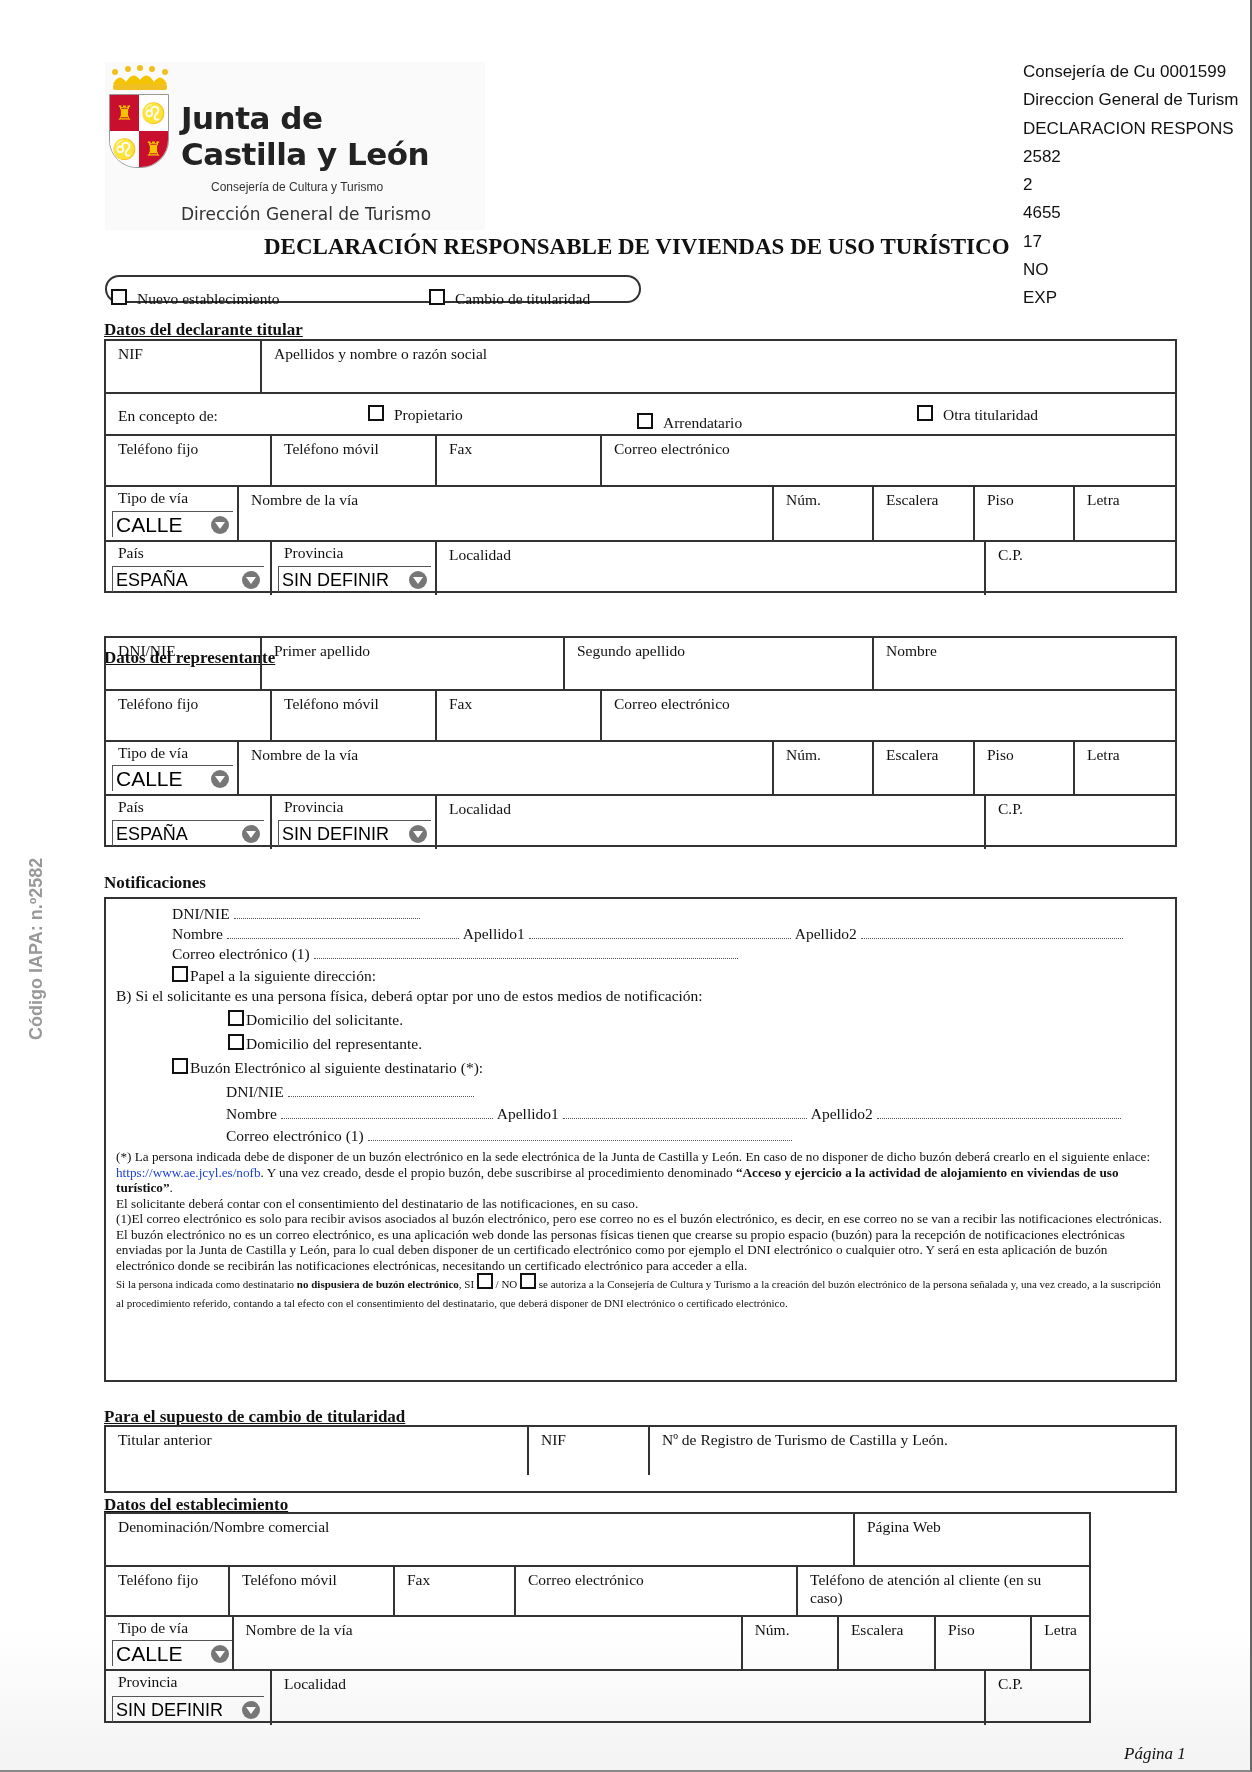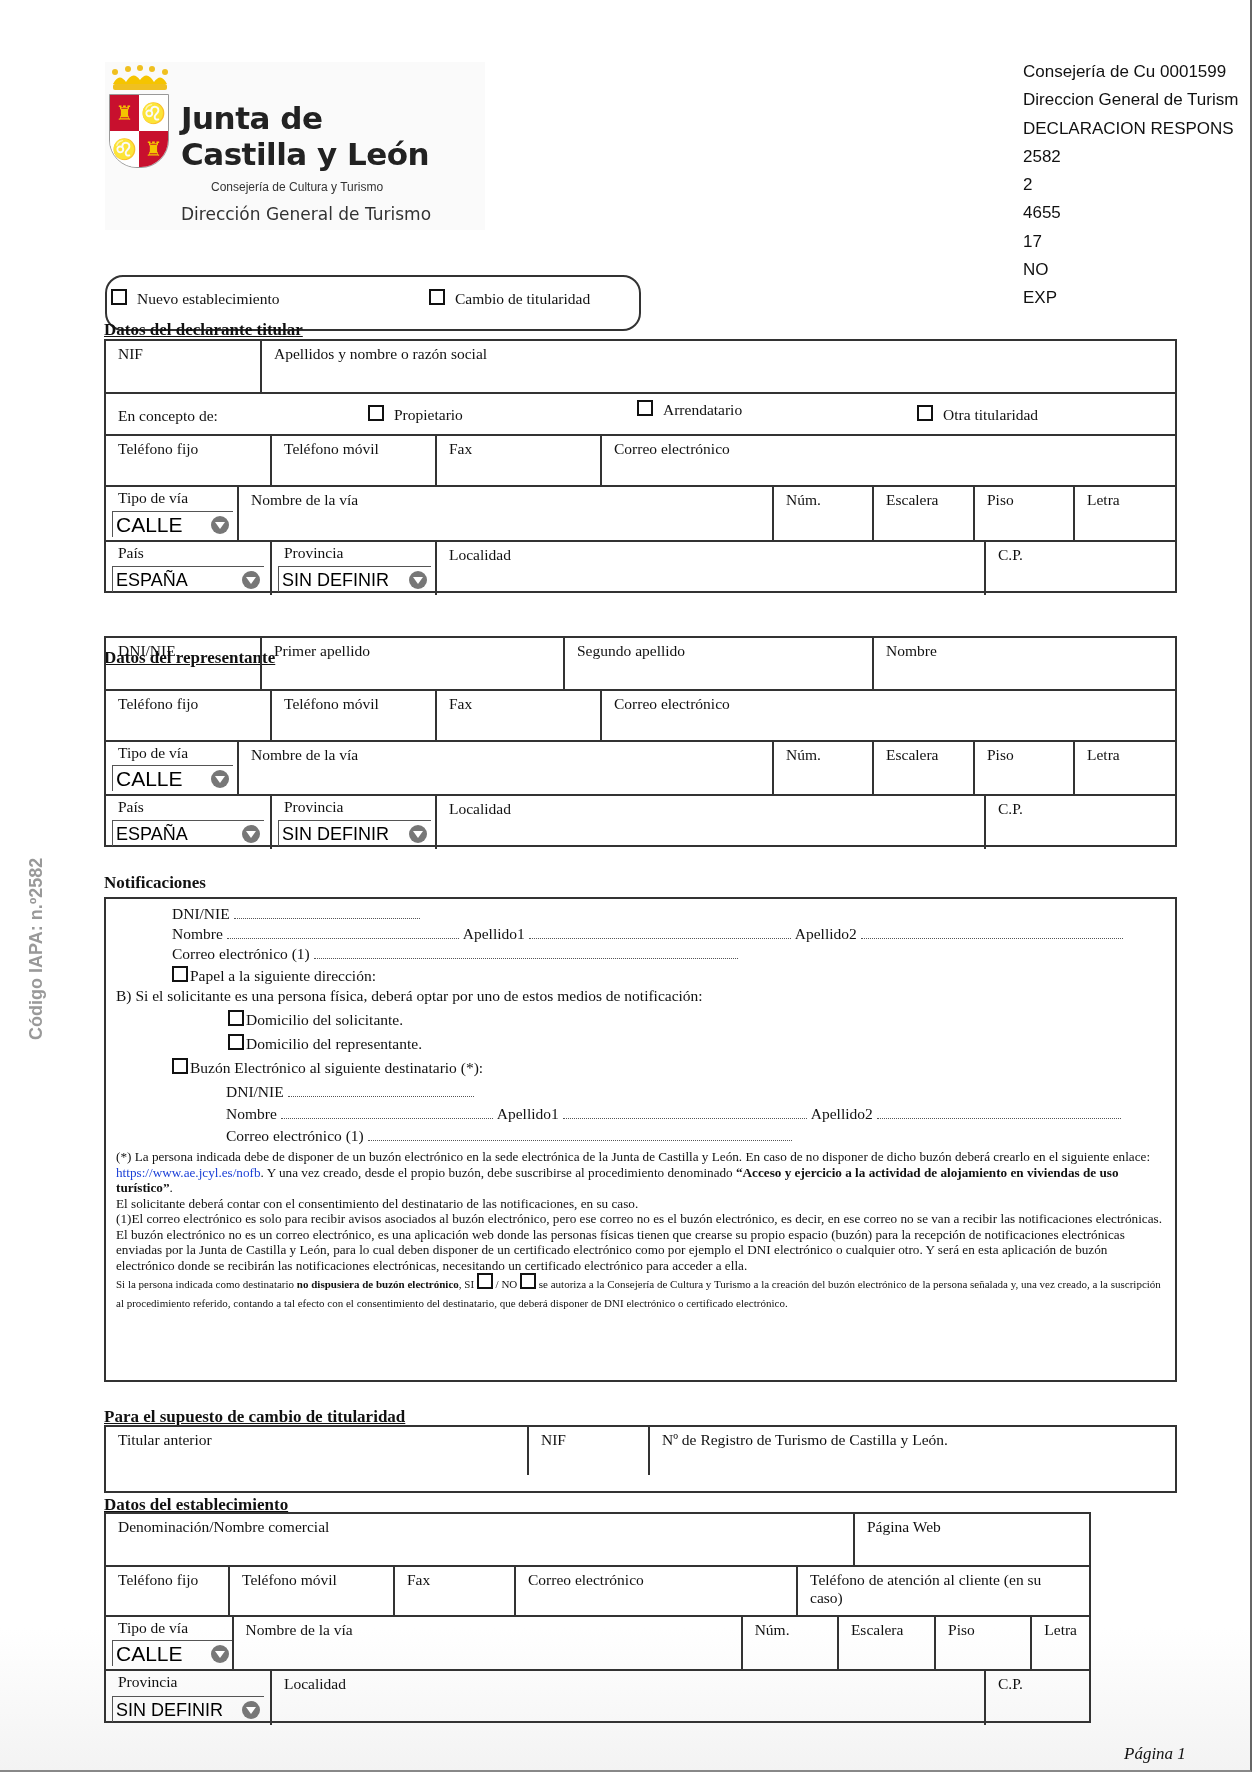--- a/index.html
+++ b/index.html
@@ -70,42 +70,43 @@
     <div>Direccion General de Turism</div>
     <div>DECLARACION RESPONS</div>
     <div>2582</div>
     <div>2</div>
     <div>4655</div>
     <div>17</div>
     <div>NO</div>
     <div>EXP</div>
   </div>
 
+  <div class="abs title">DECLARACIÓN RESPONSABLE DE VIVIENDAS DE USO TURÍSTICO</div>
 
   <div class="abs vert">Código IAPA: n.º2582</div>
 
-  <div class="box" style="left:105px;top:275px;width:536px;height:56px;border-radius:18px;">
+  <div class="box" style="left:105px;top:275px;width:536px;height:28px;border-radius:18px;">
     <div class="abs" style="left:4px;top:12px;font-size:15.5px;">
       <span class="cb"></span><span>Nuevo establecimiento</span>
     </div>
     <div class="abs" style="left:322px;top:12px;font-size:15.5px;">
       <span class="cb"></span><span>Cambio de titularidad</span>
     </div>
   </div>
 
   <div class="sect" style="top:320px;">Datos del declarante titular</div>
   <div class="box" style="left:104px;top:339px;width:1073px;height:254px;">
     <div class="row first" style="top:0;height:51px;">
       <div class="cell" style="width:154px;"><span>NIF</span></div>
       <div class="cell" style="flex:1;"><span>Apellidos y nombre o razón social</span></div>
     </div>
     <div class="row" style="top:51px;height:42px;align-items:center;font-size:15.5px;">
       <div style="position:absolute;left:12px;top:13px;">En concepto de:</div>
       <div style="position:absolute;left:262px;top:11px;"><span class="cb"></span><span>Propietario</span></div>
-      <div style="position:absolute;left:531px;top:6px;"><span class="cb"></span><span>Arrendatario</span></div>
+      <div style="position:absolute;left:531px;top:19px;"><span class="cb"></span><span>Arrendatario</span></div>
       <div style="position:absolute;left:811px;top:11px;"><span class="cb"></span><span>Otra titularidad</span></div>
     </div>
     <div class="row" style="top:93px;height:51px;">
       <div class="cell" style="width:164px;"><span>Teléfono fijo</span></div>
       <div class="cell" style="width:165px;"><span>Teléfono móvil</span></div>
       <div class="cell" style="width:165px;"><span>Fax</span></div>
       <div class="cell" style="flex:1;"><span>Correo electrónico</span></div>
     </div>
     <div class="row" style="top:144px;height:55px;">
       <div class="cell" style="width:131px;">

